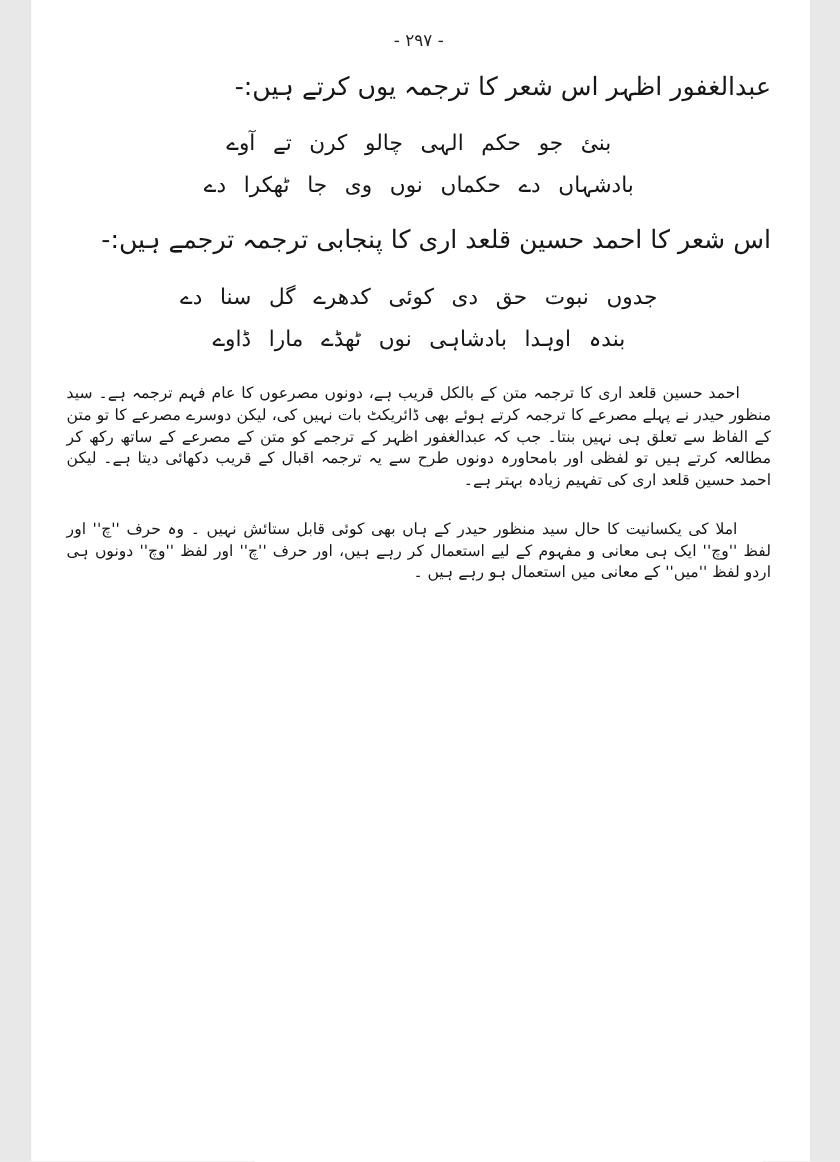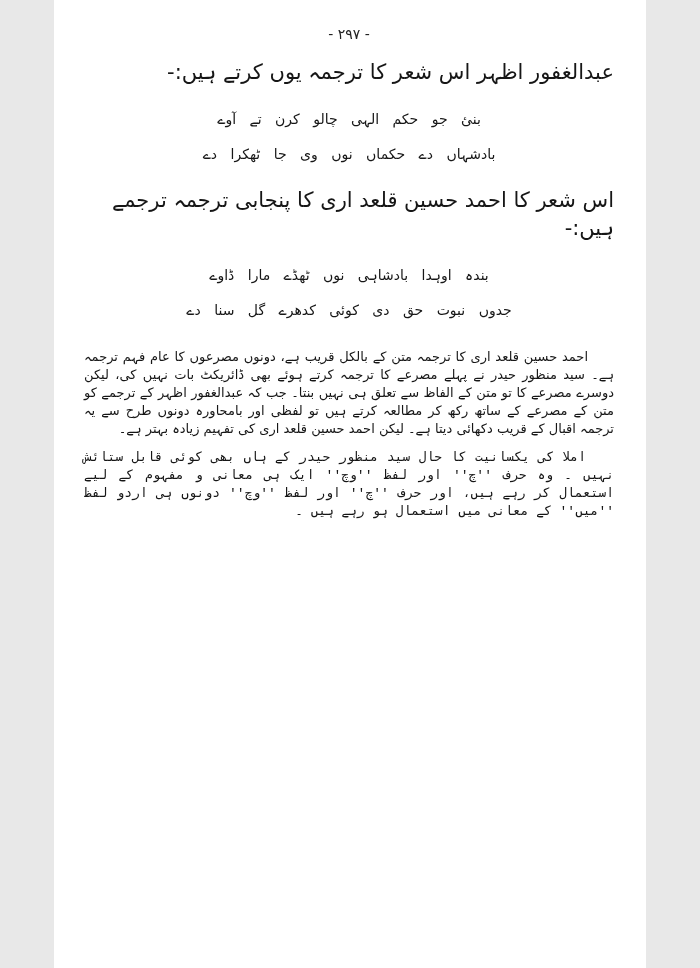--- a/index.html
+++ b/index.html
@@ -2,21 +2,21 @@
 <html lang="ur" dir="rtl"><head>
 <meta charset="utf-8">
 <style>
   html, body {
     margin: 0;
     padding: 0;
     background: #e8e8e8;
   }
   .page {
     position: relative;
-    width: 592px;
+    width: 649px;
     height: 968px;
     margin: 0 auto;
     background: #ffffff;
     color: #161616;
     font-family: "DejaVu Sans", sans-serif;
     direction: rtl;
     overflow: hidden;
     box-sizing: border-box;
     padding: 26px 32px 0 30px;
   }
@@ -32,59 +32,58 @@
     font-size: 21px;
     line-height: 28px;
     text-align: right;
     margin: 0;
   }
   .couplet {
     margin: 16px 0 14px 0;
     text-align: center;
   }
   .verse-line {
-    font-size: 14px;
+    font-size: 18px;
     line-height: 35px;
     word-spacing: 9px;
     white-space: nowrap;
   }
   .prose {
     font-size: 13px;
     line-height: 18px;
     text-align: justify;
     margin: 0;
   }
   .prose.first {
     margin-top: 20px;
     text-indent: 26px;
   }
   .prose.second {
-    margin-top: 11px;
+    margin-top: 23px;
     text-indent: 28px;
-    font-family: Liberation Mono, monospace;
   }
 </style>
 </head>
 <body>
 
 <div class="page">
 
   <div class="page-number">- ۲۹۷ -</div>
 
   <p class="intro-line">عبدالغفور اظہر اس شعر کا ترجمہ یوں کرتے ہیں:-</p>
 
   <div class="couplet">
     <div class="verse-line">بنئ جو حکم الہی چالو کرن تے آوے</div>
     <div class="verse-line">بادشہاں دے حکماں نوں وی جا ٹھکرا دے</div>
   </div>
 
   <p class="intro-line">اس شعر کا احمد حسین قلعد اری کا پنجابی ترجمہ ترجمے ہیں:-</p>
 
   <div class="couplet">
+    <div class="verse-line">جدوں نبوت حق دی کوئی کدھرے گل سنا دے</div>
     <div class="verse-line">بندہ اوہدا بادشاہی نوں ٹھڈے مارا ڈاوے</div>
-    <div class="verse-line">جدوں نبوت حق دی کوئی کدھرے گل سنا دے</div>
   </div>
 
   <p class="prose first">احمد حسین قلعد اری کا ترجمہ متن کے بالکل قریب ہے، دونوں مصرعوں کا عام فہم ترجمہ ہے۔ سید منظور حیدر نے پہلے مصرعے کا ترجمہ کرتے ہوئے بھی ڈائریکٹ بات نہیں کی، لیکن دوسرے مصرعے کا تو متن کے الفاظ سے تعلق ہی نہیں بنتا۔ جب کہ عبدالغفور اظہر کے ترجمے کو متن کے مصرعے کے ساتھ رکھ کر مطالعہ کرتے ہیں تو لفظی اور بامحاورہ دونوں طرح سے یہ ترجمہ اقبال کے قریب دکھائی دیتا ہے۔ لیکن احمد حسین قلعد اری کی تفہیم زیادہ بہتر ہے۔</p>
 
   <p class="prose second">املا کی یکسانیت کا حال سید منظور حیدر کے ہاں بھی کوئی قابل ستائش نہیں ۔ وہ حرف ''چ'' اور لفظ ''وچ'' ایک ہی معانی و مفہوم کے لیے استعمال کر رہے ہیں، اور حرف ''چ'' اور لفظ ''وچ'' دونوں ہی اردو لفظ ''میں'' کے معانی میں استعمال ہو رہے ہیں ۔</p>
 
 </div>
 
 </body></html>

